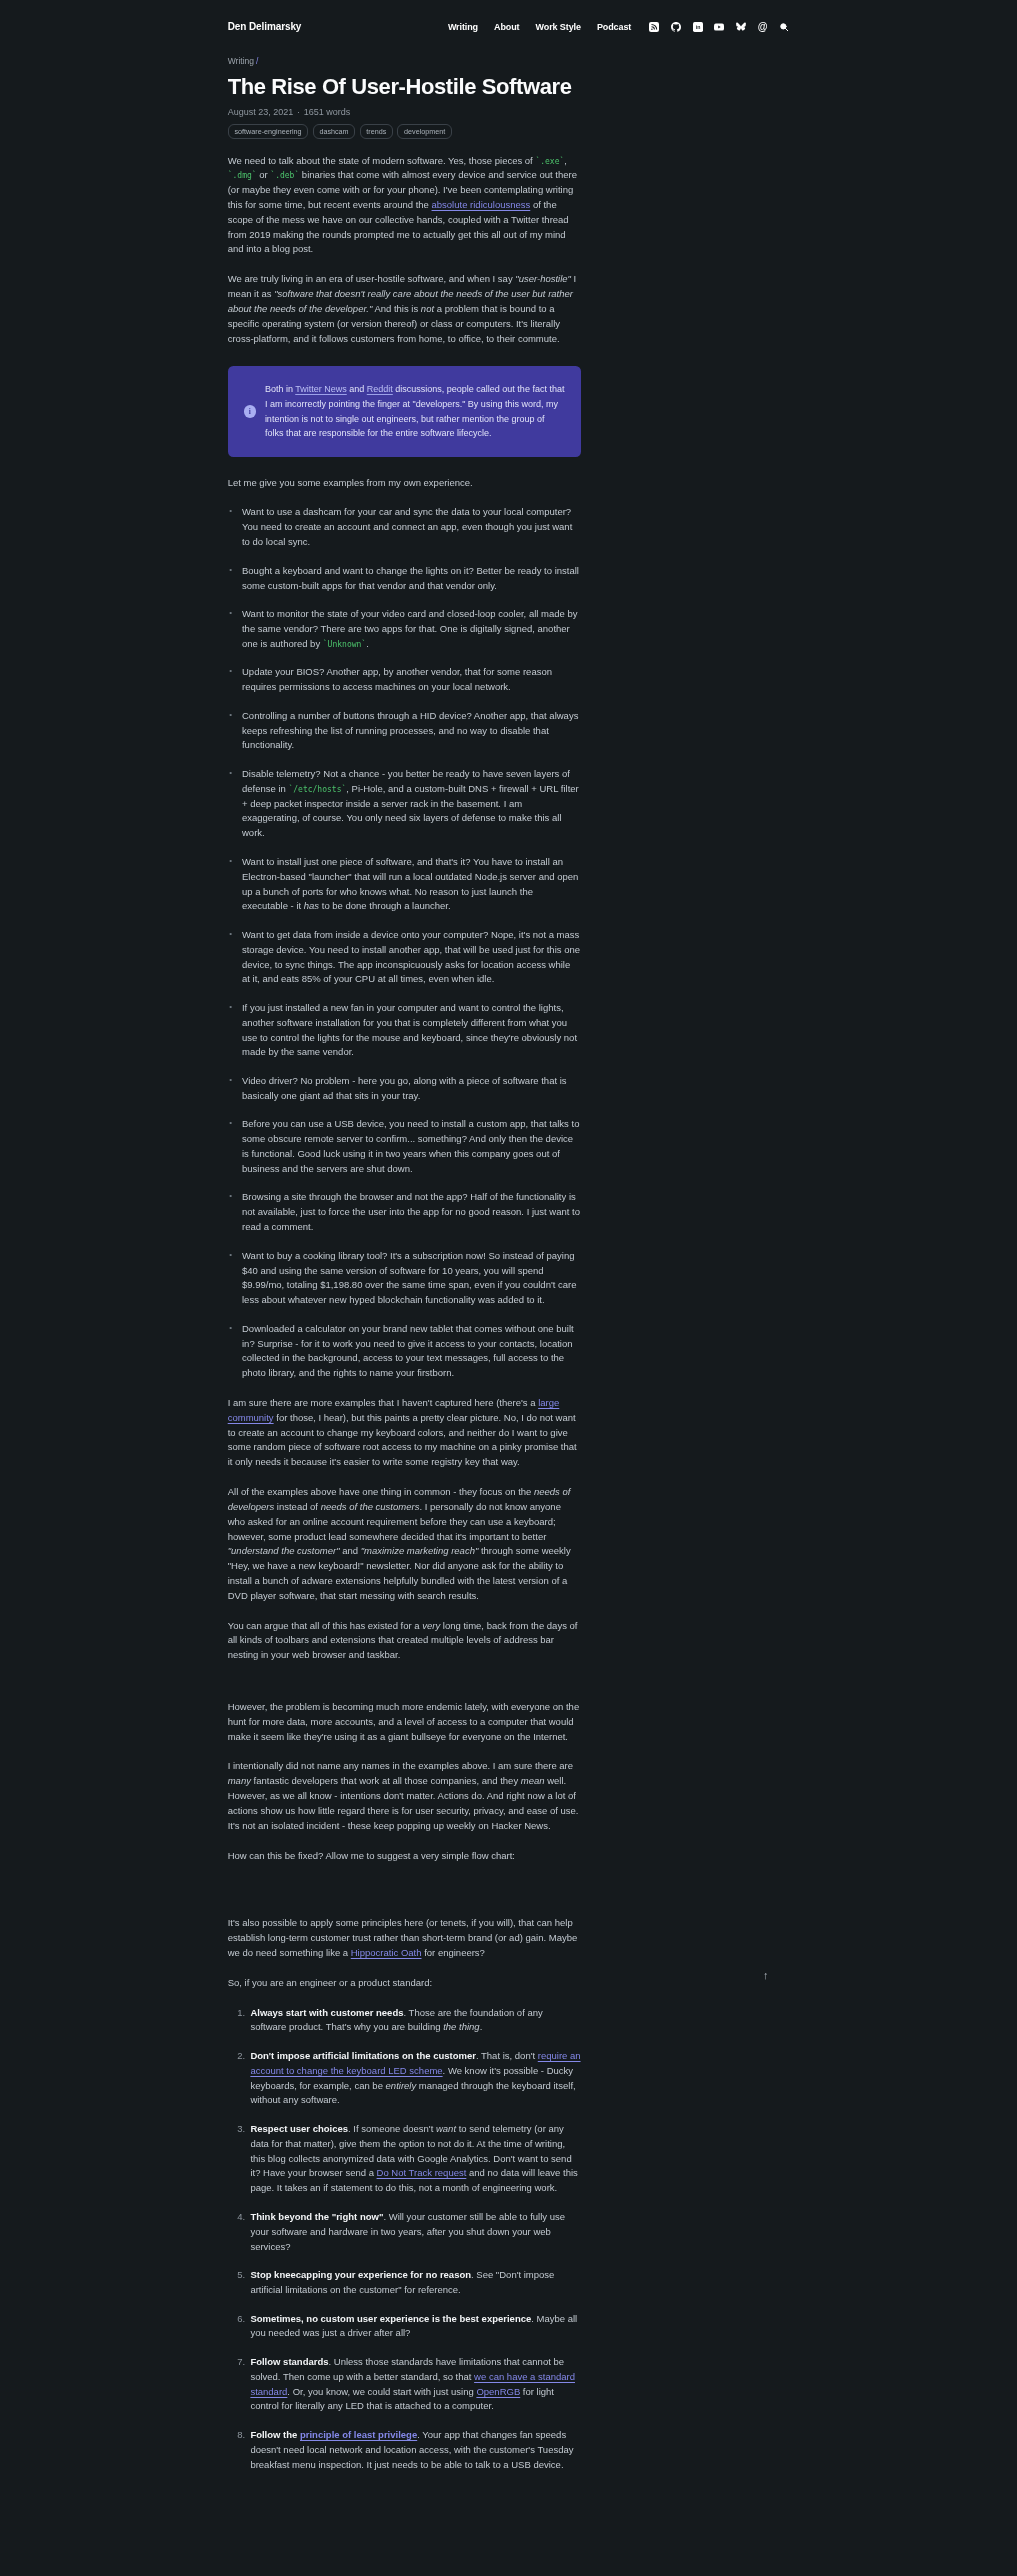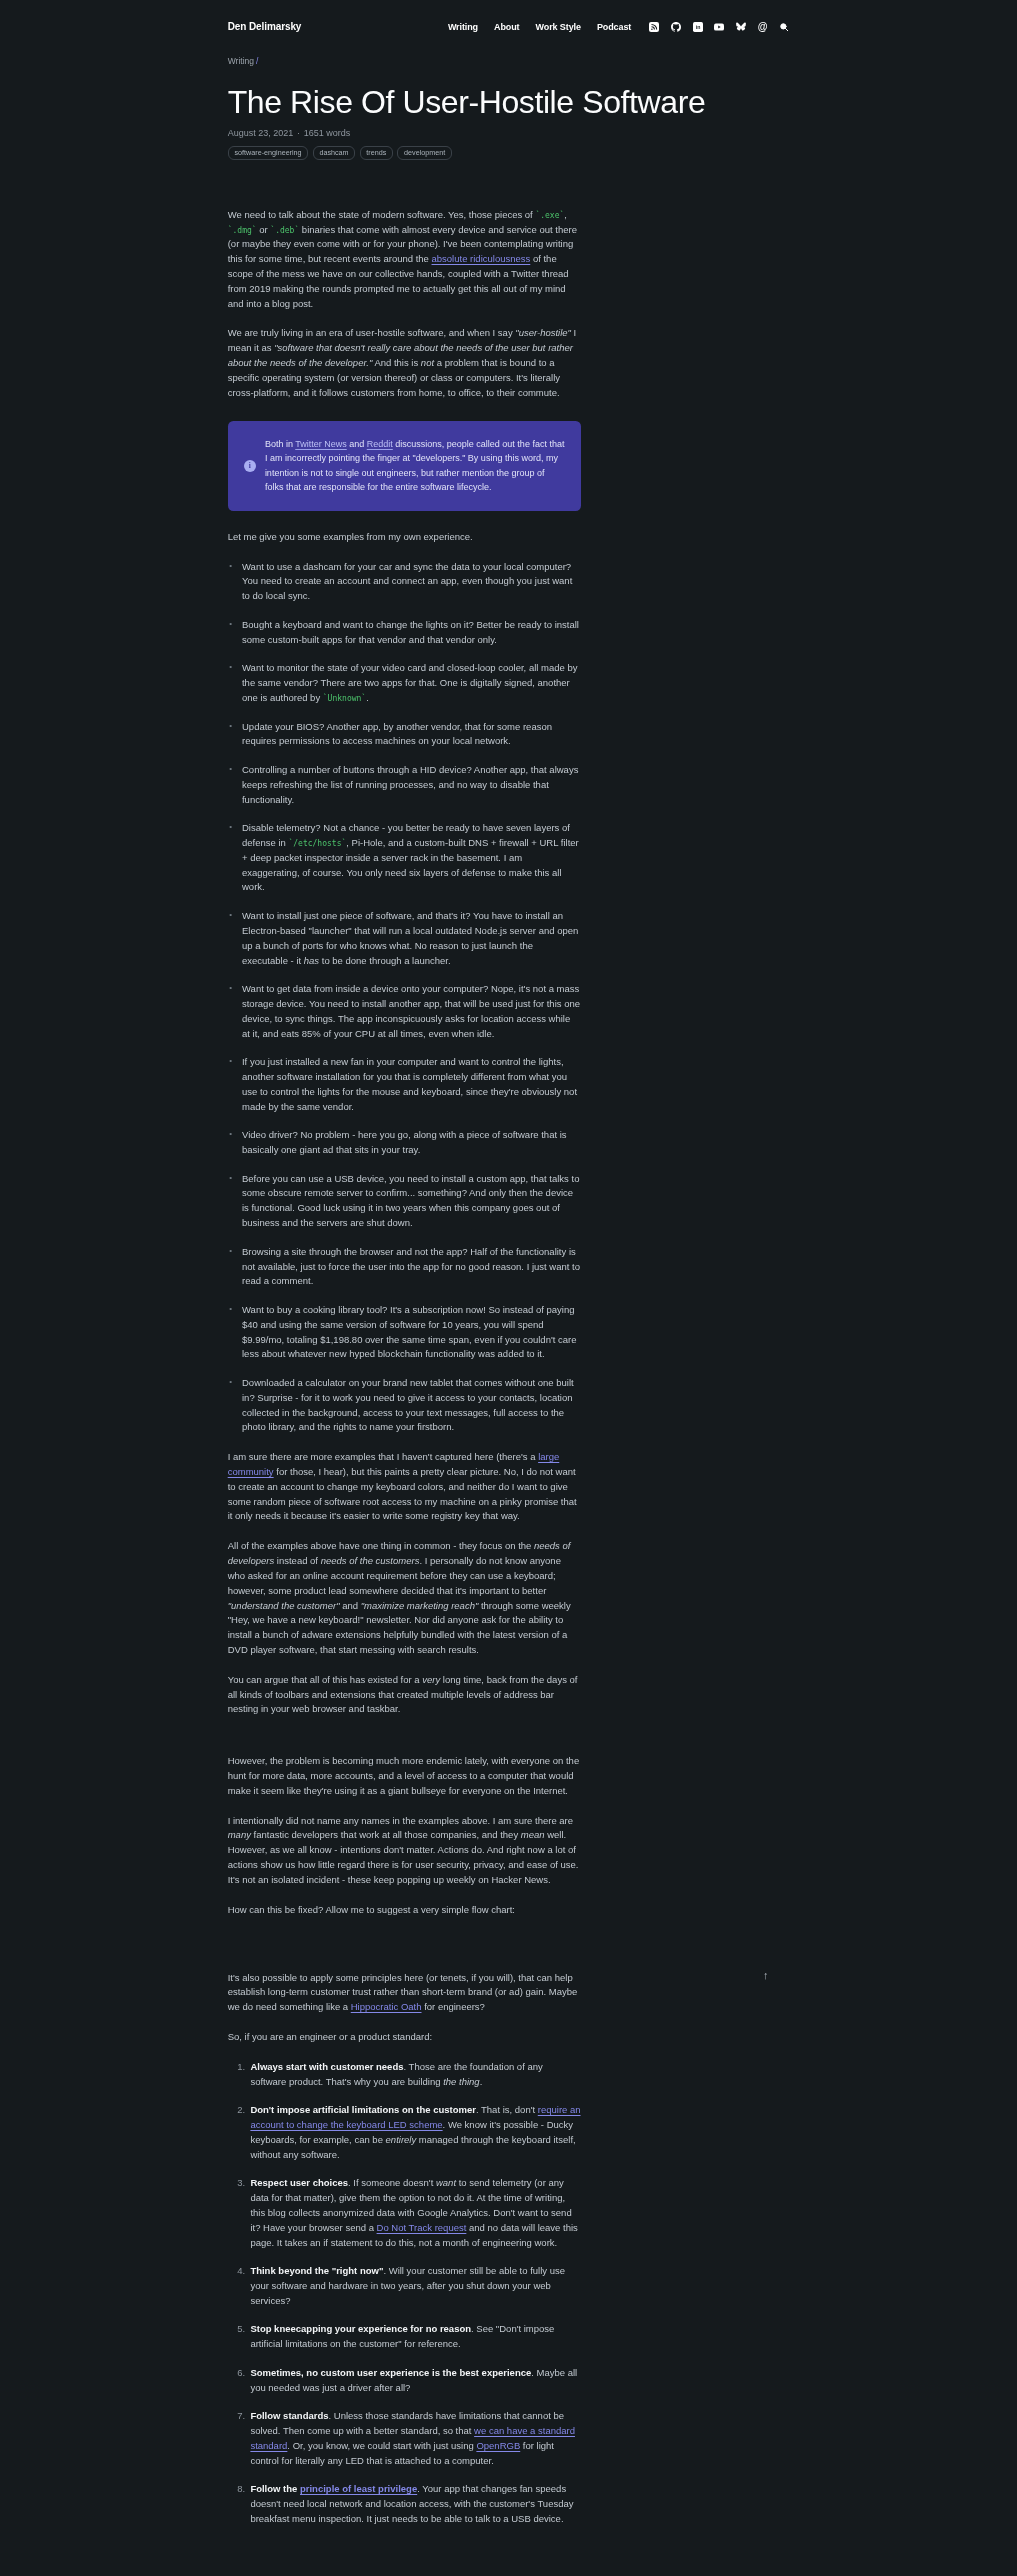--- a/index.html
+++ b/index.html
@@ -14,28 +14,28 @@
   .nav a{color:#ffffff;font-weight:700;font-size:9px;text-decoration:none;letter-spacing:-0.1px;}
   .hicons{display:flex;align-items:center;gap:11.7px;margin-left:18px;}
   .hicon{color:#ffffff;width:10px;height:10px;display:inline-flex;align-items:center;justify-content:center;cursor:pointer;}
   .hicon svg{width:100%;height:100%;fill:currentColor;}
   .hicon.charicon{font-weight:800;font-size:10px;line-height:1;}
 
   
   .breadcrumb{margin-top:24.4px;font-size:8.5px;color:#9aa2aa;}
   .breadcrumb a{color:#9aa2aa;text-decoration:none;}
   .crumb-sep{color:#8488e8;margin-left:2.1px;}
-  .post-title{font-size:32px;font-weight:400;color:#fbfcfd;letter-spacing:-0.4px;line-height:1.12;margin:19px 0 0;}
+  .post-title{font-size:22px;font-weight:700;color:#fbfcfd;letter-spacing:-0.4px;line-height:1.12;margin:9px 0 0;}
   .post-meta{margin-top:7px;color:#8f979f;font-size:9px;}
   .post-meta .sep{margin:0 3.7px;}
   .tags-row{margin-top:7.4px;display:flex;gap:4.2px;}
   .tag{border:0.5px solid #3a4148;border-radius:6px;padding:1.6px 5.8px;font-size:7.2px;color:#aab2ba;cursor:pointer;}
 
   
-  .article{max-width:353px;margin-top:48px;font-size:9.5px;line-height:1.56;color:#c3cad1;}
+  .article{max-width:353px;margin-top:15px;font-size:9.5px;line-height:1.56;color:#c3cad1;}
   .article p{margin:0 0 15px;}
   .ilink{color:#8488e8;text-decoration:underline;text-underline-offset:1.6px;cursor:pointer;}
   .ilink.bold{font-weight:700;}
   .icode{font-family:"DejaVu Sans Mono",monospace;color:#4cc26b;font-size:8px;}
   em{font-style:italic;}
   strong{color:#f3f5f7;font-weight:700;}
 
   .callout{background:#403a9e;border-radius:5.3px;padding:16px 16px;display:flex;gap:9px;align-items:center;margin:20px 0 19px;color:#e1e3f8;font-size:9px;line-height:1.62;}
   .callout p{margin:0;}
   .callout .ilink{color:#bcc0f5;text-decoration-color:#9ca1ea;}

